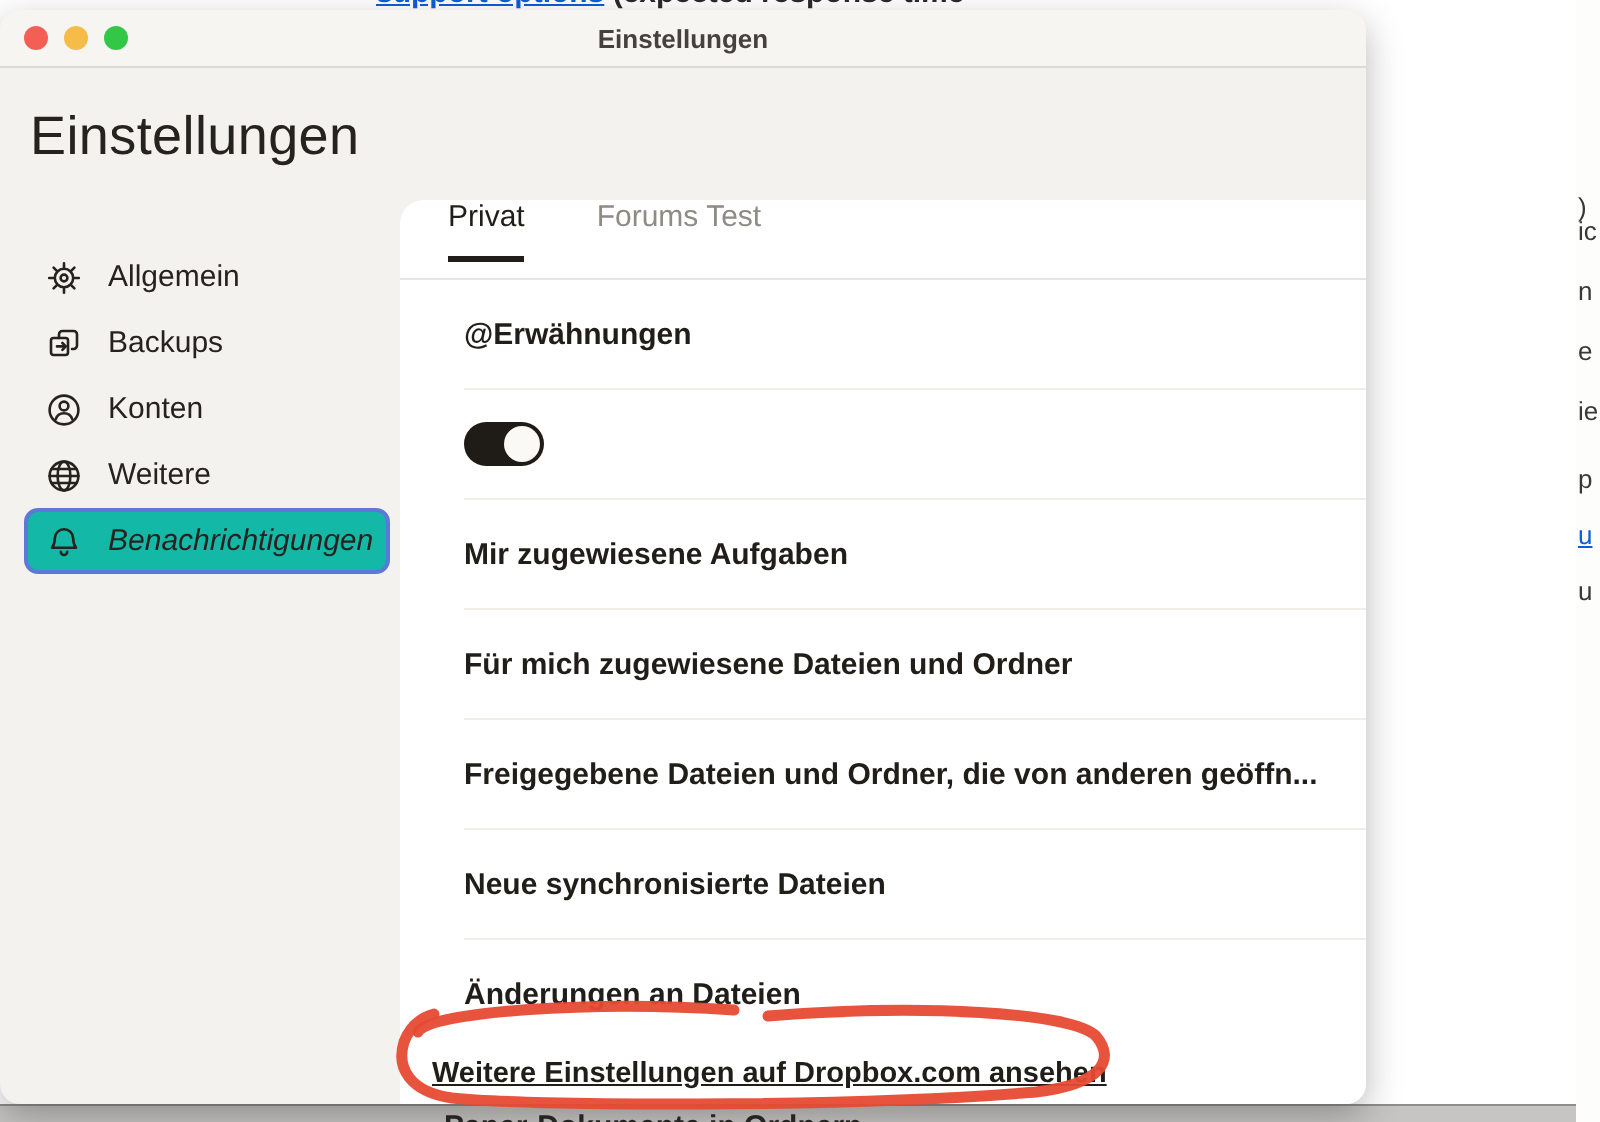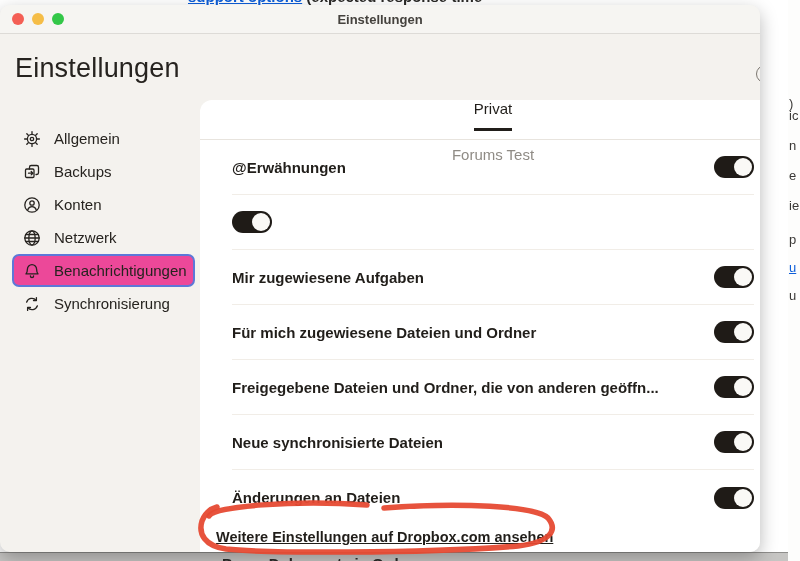--- a/index.html
+++ b/index.html
@@ -10,21 +10,21 @@
   .bg-top-strip { position:absolute; left:0; top:0; width:800px; height:6px; overflow:hidden; background:#fff; }
   .bg-top-strip .line { position:absolute; left:188px; top:-12px; font-size:15px; font-weight:700; white-space:nowrap; color:#2b2a28; }
   .bg-top-strip .link { color:#0d5ed9; text-decoration:underline; }
   .bg-bottom-strip { position:absolute; left:0; top:552px; width:800px; height:9px; background:#c6c5c3; border-top:1px solid #8f8e8c; overflow:hidden; }
   .bg-bottom-strip .line { position:absolute; left:222px; top:2px; font-size:15px; font-weight:700; color:#2b2a28; white-space:nowrap; }
   .bg-right-strip { position:absolute; left:788px; top:0; width:12px; height:561px; background:#fdfdfc; overflow:hidden; }
   .bg-right-strip span { position:absolute; left:1px; font-size:13px; color:#3a3836; white-space:nowrap; }
   .bg-right-strip span.blue { color:#0d5ed9; text-decoration:underline; }
 
   
-  .window { position:absolute; left:0; top:5px; width:760px; height:547px; background:#f4f2ee;
+  .window { position:absolute; left:0; top:5px; width:683px; height:547px; background:#f4f2ee;
             border-radius:10px; border-top-left-radius:10px; box-shadow:0 6px 18px rgba(0,0,0,.28);
             overflow:hidden; }
   .titlebar { position:relative; height:29px; background:#f6f5f2; border-bottom:1px solid #dddbd7; }
   .traffic { position:absolute; left:12px; top:8px; display:flex; gap:8px; }
   .traffic .dot { width:12px; height:12px; border-radius:50%; }
   .dot.red { background:#f45f55; }
   .dot.yellow { background:#f5bd47; }
   .dot.green { background:#33c748; }
   .titlebar-title { position:absolute; left:0; right:0; top:7px; text-align:center;
                     font-size:13px; font-weight:700; color:#45423e; }
@@ -33,28 +33,28 @@
                   color:#26231f; letter-spacing:.2px; }
   .help-btn { position:absolute; left:756px; top:60px; width:18px; height:18px; border-radius:50%;
               border:1.4px solid #7b766f; color:#7b766f; font-size:11px; font-weight:700;
               display:flex; align-items:center; justify-content:center; background:transparent; cursor:pointer; }
 
   
   .sidebar { position:absolute; left:12px; top:117px; width:183px; display:flex; flex-direction:column; }
   .side-item { display:flex; align-items:center; gap:13px; height:33px; padding:0 9px;
                border:2px solid transparent; border-radius:7px; cursor:pointer;
                font-size:15px; color:#26231f; }
-  .side-item.selected { background:#ec4899; border-color:#5d78d8; }
+  .side-item.selected { background:#14b8a6; border-color:#5d78d8;font-style:italic; }
   .side-item svg { width:18px; height:18px; stroke:#26231f; stroke-width:1.3; fill:none;
                    stroke-linecap:round; stroke-linejoin:round; flex:0 0 18px; }
 
   
   .card { position:absolute; left:200px; top:95px; width:586px; height:452px; background:#ffffff;
           border-top-left-radius:12px; border-top-right-radius:12px; }
-  .tabs { display:flex; gap:16px; padding:0 24px; border-bottom:1px solid #e8e4de; height:40px; align-items:center;flex-direction:column; }
+  .tabs { display:flex; gap:36px; padding:0 24px; border-bottom:1px solid #e8e4de; height:40px; align-items:flex-start; }
   .tab { font-size:15px; padding-bottom:11px; cursor:pointer; color:#8f8b85; position:relative; }
   .tab.active { color:#211e1a; border-bottom:3px solid #211e1a; margin-bottom:-1px; }
   .rows { padding:0 32px; }
   .row { display:flex; align-items:center; justify-content:space-between; height:55px;
          border-bottom:1px solid #f1ede7; }
   .row:last-child { border-bottom:none; }
   .row-label { font-size:15px; font-weight:700; color:#211e1a; }
   .toggle { width:40px; height:22px; border-radius:11px; background:#1f1b17; position:relative;
             flex:0 0 40px; cursor:pointer; }
   .toggle .knob { position:absolute; right:2px; top:2px; width:18px; height:18px; border-radius:50%;
@@ -124,35 +124,28 @@
         <path d="M4.8 13.7a4.4 4.4 0 0 1 8.4 0"></path>
       </svg>
       <span>Konten</span>
     </div>
     <div class="side-item">
       <svg viewBox="0 0 18 18">
         <circle cx="9" cy="9" r="7.2"></circle>
           <ellipse cx="9" cy="9" rx="3.2" ry="7.2"></ellipse>
         <path d="M1.8 9h14.4M2.8 5.5h12.4M2.8 12.5h12.4"></path>
       </svg>
-      <span>Netzwerk</span>
+      <span>Weitere</span>
     </div>
     <div class="side-item selected">
       <svg viewBox="0 0 18 18">
         <path d="M9 2.6a4.6 4.6 0 0 1 4.6 4.6c0 2.7.7 3.8 1.4 4.7H3c.7-.9 1.4-2 1.4-4.7A4.6 4.6 0 0 1 9 2.6z"></path>
         <path d="M7.4 13.9a1.6 1.6 0 0 0 3.2 0"></path>
       </svg>
       <span>Benachrichtigungen</span>
-    </div>
-    <div class="side-item">
-      <svg viewBox="0 0 18 18">
-        <path d="M3.6 7.2a5.6 5.6 0 0 1 9.6-1.9M14.4 10.8a5.6 5.6 0 0 1-9.6 1.9"></path>
-        <path d="M13.4 2.6v2.9h-2.9M4.6 15.4v-2.9h2.9"></path>
-      </svg>
-      <span>Synchronisierung</span>
     </div>
   </nav>
 
   <section class="card">
     <div class="tabs">
       <div class="tab active">Privat</div>
       <div class="tab">Forums Test</div>
     </div>
     <div class="rows">
       <div class="row">

